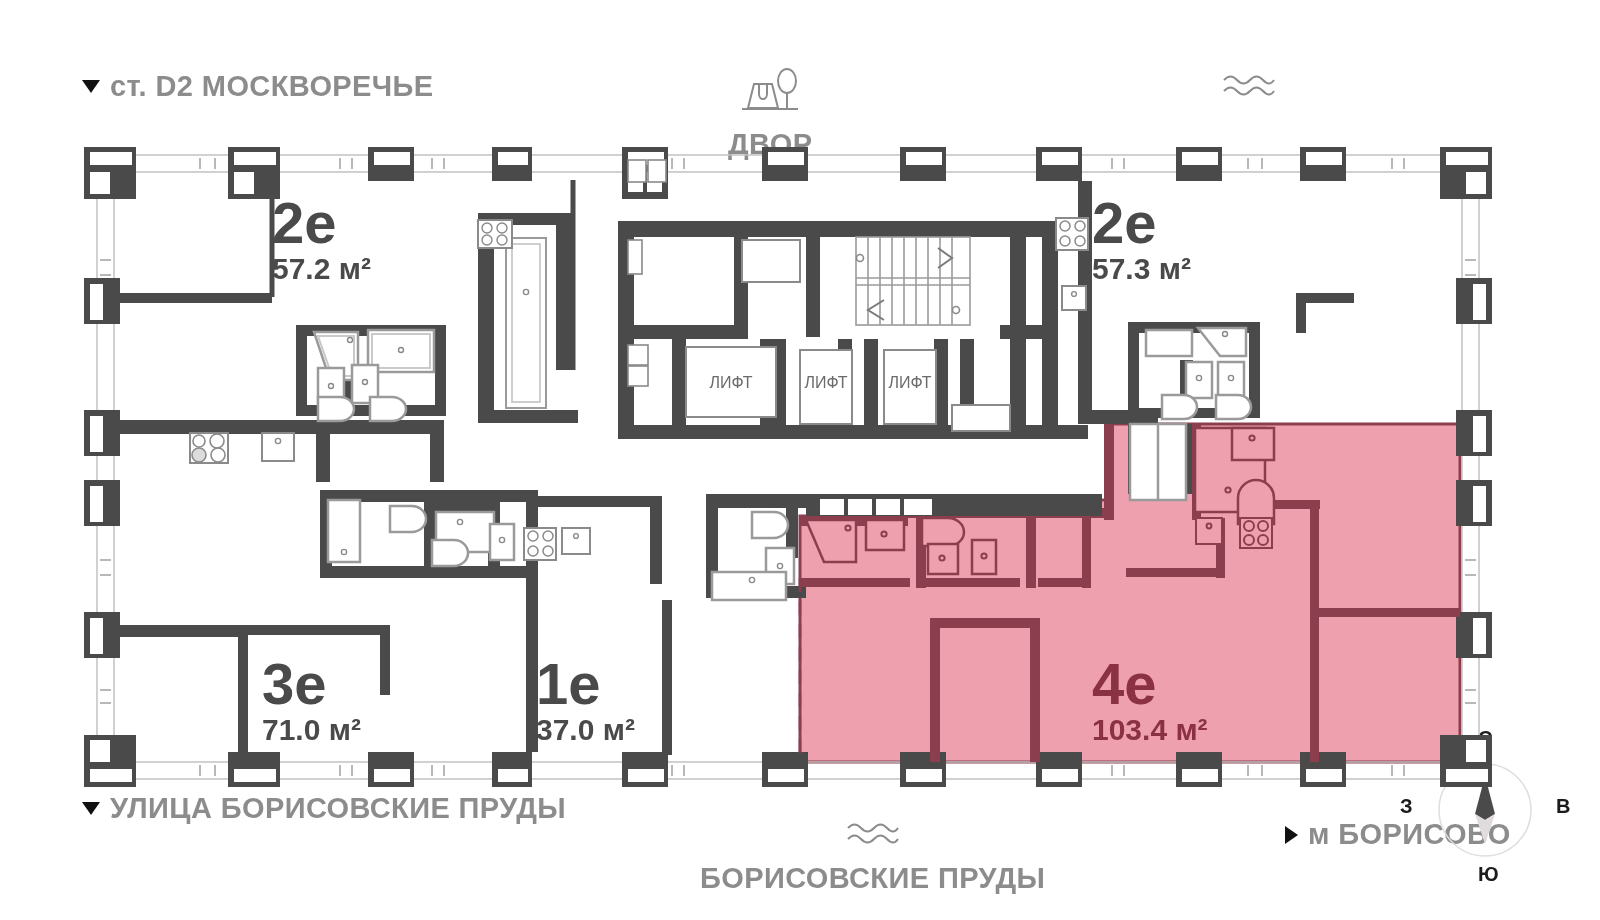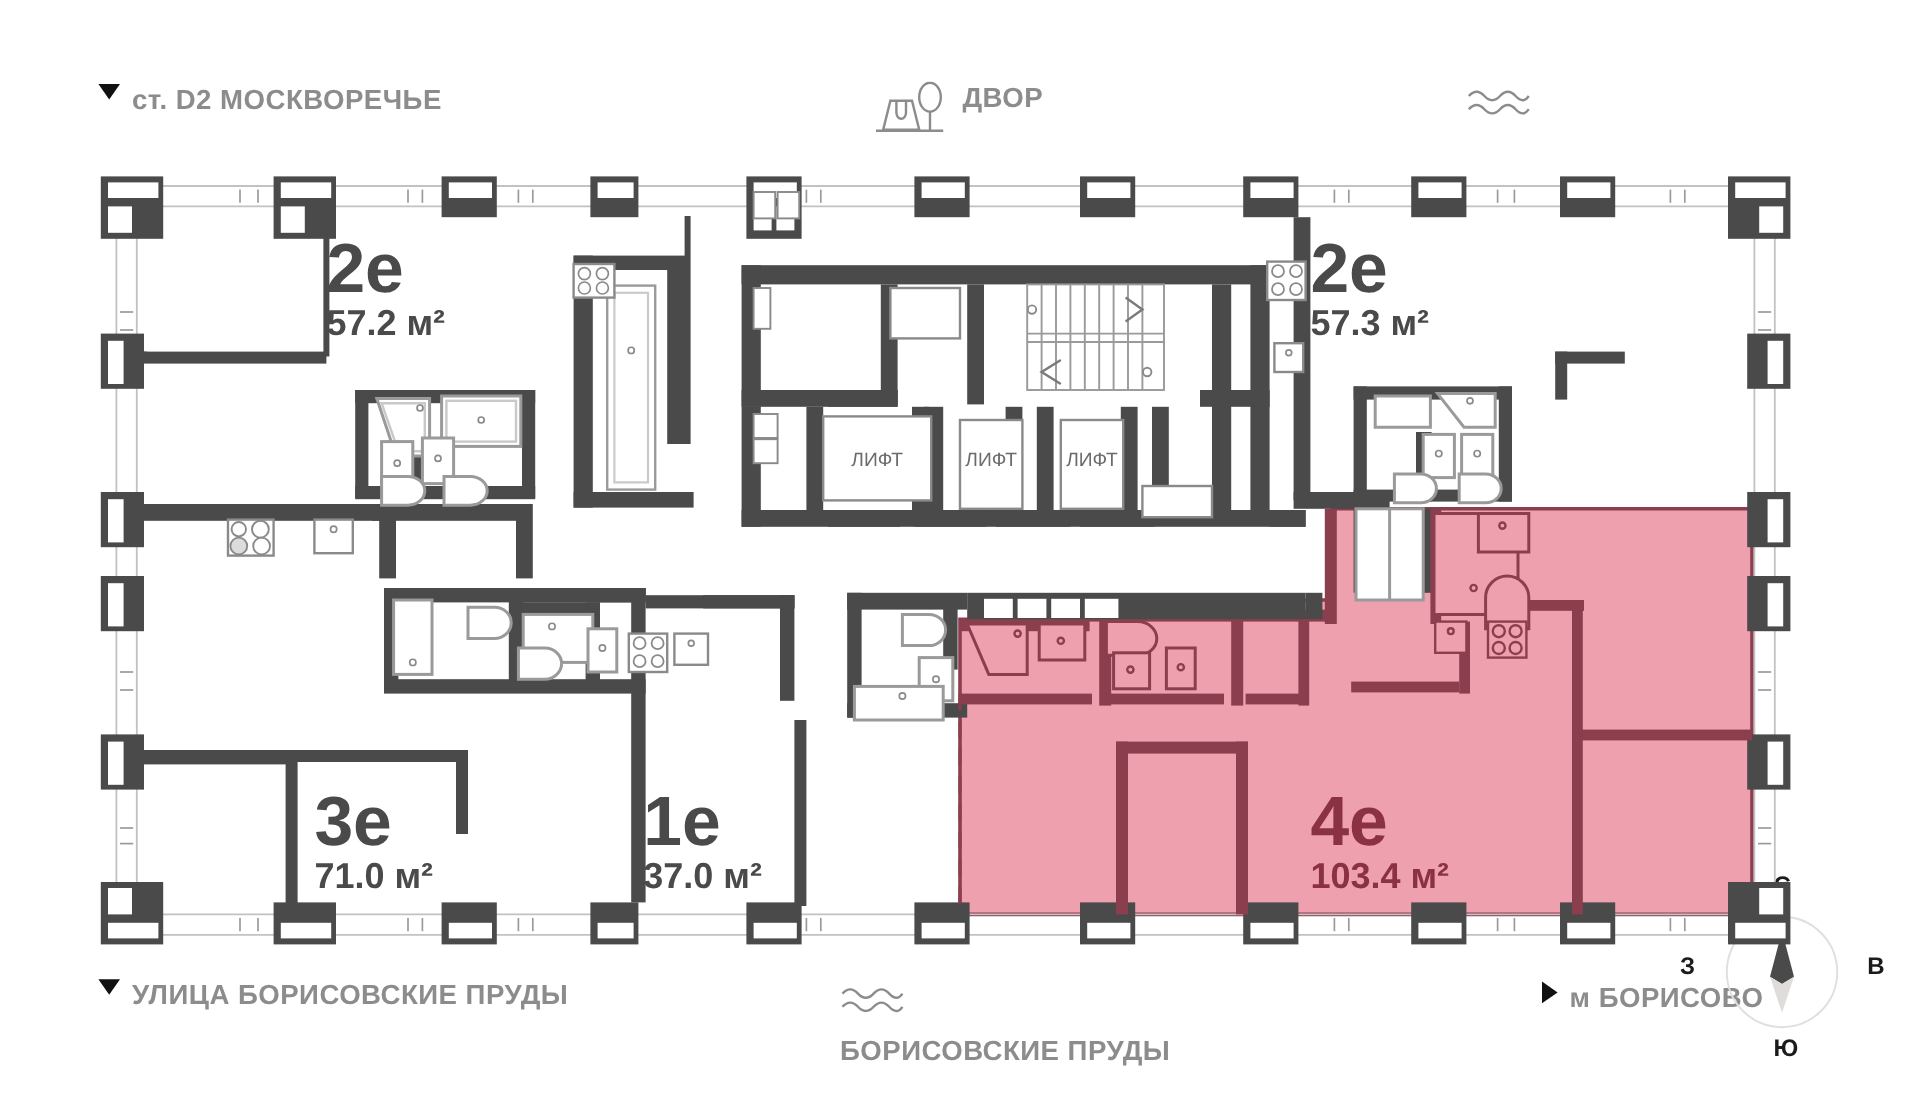--- a/index.html
+++ b/index.html
@@ -10,23 +10,24 @@
     font-family: "Liberation Sans", sans-serif;
   }
   #page {
     position: relative;
     width: 1600px; height: 920px;
     background: #ffffff;
   }
   .label-row {
     position: absolute;
     display: flex;
+    align-items: center;
     gap: 14px;
     color: #8c8c8c;
-    font-size: 23px;
+    font-size: 29px;
     font-weight: 700;
     letter-spacing: 0.4px;
     white-space: nowrap;
   }
   .marker-tri-down {
     width: 0; height: 0;
     border-left: 9px solid transparent;
     border-right: 9px solid transparent;
     border-top: 13px solid #111111;
     margin-right: -4px;
@@ -34,23 +35,23 @@
   .marker-tri-right {
     width: 0; height: 0;
     border-top: 9px solid transparent;
     border-bottom: 9px solid transparent;
     border-left: 13px solid #111111;
     margin-right: -4px;
   }
   .icon-svg { display:block; }
 
   #top-left  { left: 82px;  top: 70px; }
-  #top-mid   { left: 728px; top: 68px; }
+  #top-mid   { left: 728px; top: 68px; flex-direction: column; }
   #top-right { left: 1222px; top: 70px; }
-  #bot-left  { left: 82px;  top: 816px; }
+  #bot-left  { left: 82px;  top: 792px; }
   #bot-mid   { left: 700px; top: 818px; flex-direction: column; }
   #bot-right { left: 1285px; top: 818px; }
 
   #plan { position:absolute; left:0; top:0; }
 
   .compass {
     position: absolute;
     left: 1437px; top: 762px;
     width: 96px; height: 96px;
   }

